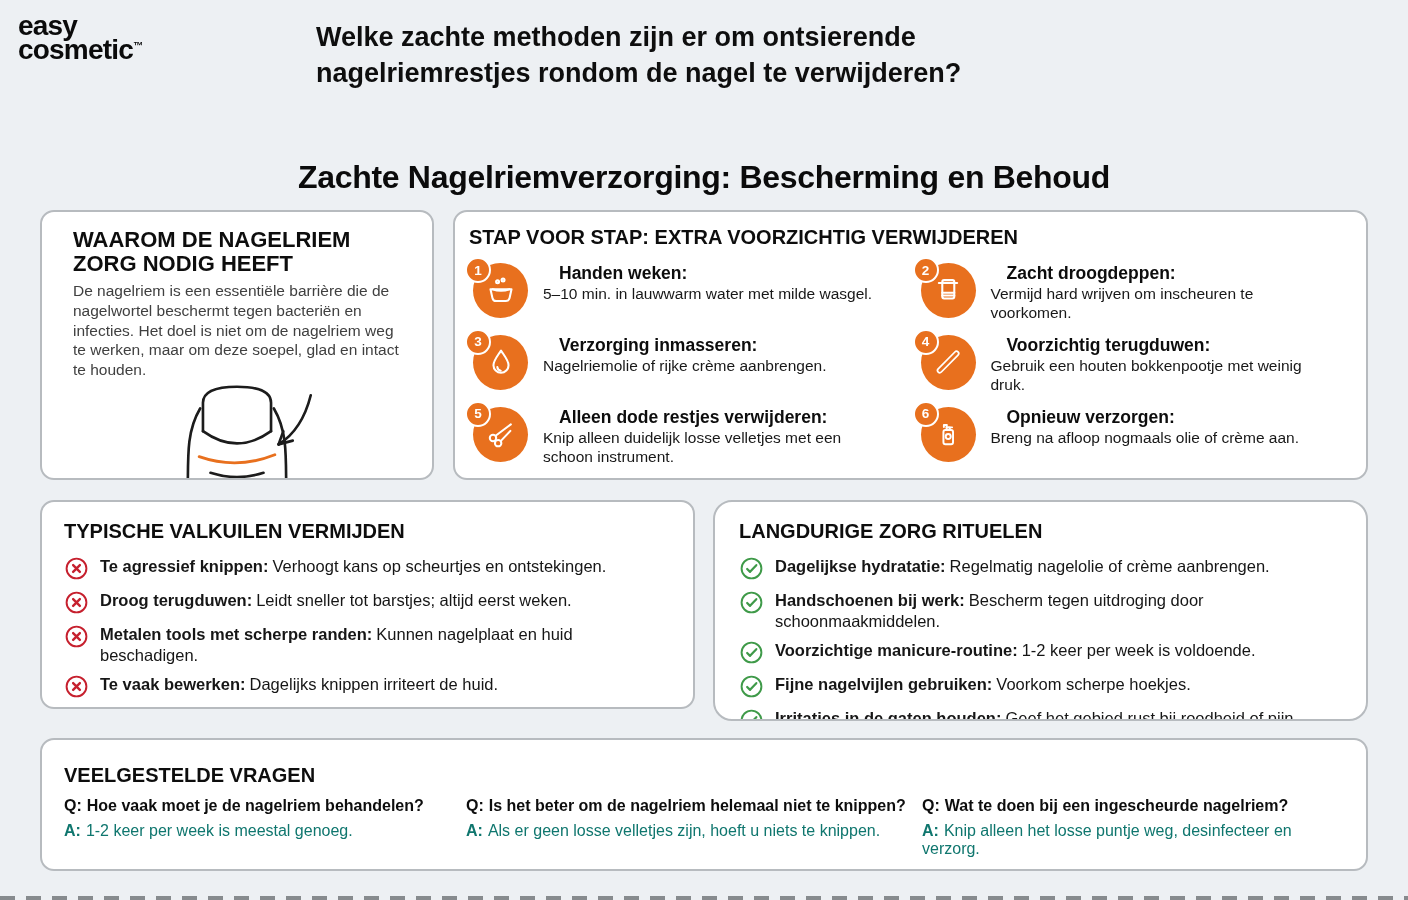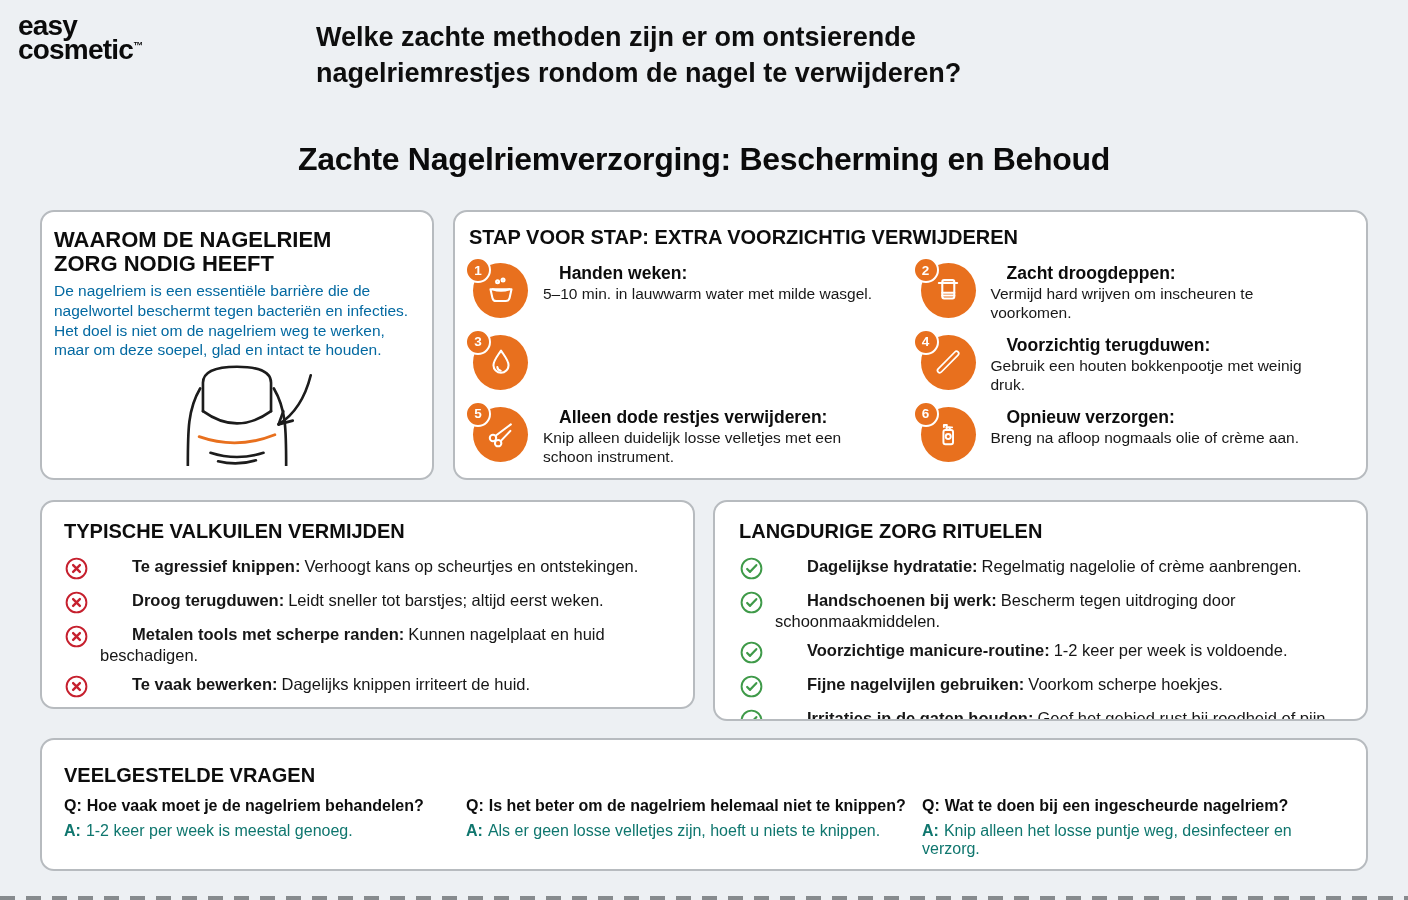--- a/index.html
+++ b/index.html
@@ -14,56 +14,56 @@
     position:absolute; left:18px; top:14px;
     font-weight:800; font-size:28px; line-height:0.84;
     letter-spacing:-0.8px; color:#0B0B0B;
   }
   .logo .tm { font-size:10px; vertical-align:super; font-weight:700; letter-spacing:0; }
   .question {
     position:absolute; left:316px; top:20px;
     font-size:27px; font-weight:700; line-height:1.33; color:#0E0E0E;
   }
   .main-title {
-    position:absolute; left:0; right:0; top:141px; text-align:center;
+    position:absolute; left:0; right:0; top:159px; text-align:center;
     font-size:32px; font-weight:800; color:#0B0B0B; letter-spacing:-0.3px;
   }
   
   .card {
     position:absolute; background:#FFFFFF;
     border:2px solid #B7BBBF; border-radius:14px;
     box-sizing:border-box; overflow:hidden;
   }
   .card-title { margin:0 0 10px; font-size:20px; font-weight:800; color:#0D0D0D; }
-  #why-card      { left:40px;  top:210px; width:394px;  height:270px; padding:16px 12px 0; }
+  #why-card      { left:40px;  top:210px; width:394px;  height:270px; padding:16px 31px 0; }
   #steps-card    { left:453px; top:210px; width:915px;  height:270px; padding:14px 14px 10px; }
   #pitfalls-card { left:40px;  top:500px; width:655px;  height:209px; padding:18px 22px; }
-  #rituals-card  { left:713px; top:500px; width:655px;  height:221px; padding:18px 24px; }
+  #rituals-card  { left:713px; top:500px; width:655px;  height:221px; padding:18px 24px;border-radius:19px; }
   #faq-card      { left:40px;  top:738px; width:1328px; height:133px; padding:24px 22px; }
   
   #why-card .card-title { font-size:22px; line-height:1.1; margin-bottom:5px; }
-  .why-body { margin:0; font-size:15.5px; line-height:1.27; color:#0369a1; }
+  .why-body { margin:0; font-size:15.5px; line-height:1.27; color:#404040; }
   .nail-wrap { display:flex; justify-content:center; margin-top:2px; }
   
   .steps-grid { display:grid; grid-template-columns:1fr 1fr; column-gap:12px; row-gap:9px; margin-top:11px; }
   .step { display:flex; gap:14px; align-items:flex-start; }
   .step-icon { position:relative; width:60px; height:60px; flex:0 0 60px; }
   .step-circle { width:55px; height:55px; border-radius:50%; background:#E8701E;
                  display:flex; align-items:center; justify-content:center; margin:3px 0 0 4px; }
   .step-badge { position:absolute; top:-3px; left:-4px; width:26px; height:26px; border-radius:50%;
                 background:#E8701E; border:2.5px solid #fff; color:#fff; font-size:13.5px; font-weight:800;
                 display:flex; align-items:center; justify-content:center; box-sizing:border-box; }
   .step-title { margin:3px 16px 1px; font-size:17.5px; font-weight:800; color:#0D0D0D; }
   .step-desc  { margin:0; font-size:15.5px; line-height:1.22; color:#181818; max-width:345px; }
   
   .row-list { display:flex; flex-direction:column; gap:9px; margin-top:13px; }
   .row { display:flex; gap:11px; align-items:flex-start; }
   .row svg { flex:0 0 auto; }
   .row p { margin:0; font-size:16.5px; line-height:1.25; color:#161616; }
-  .row .label { font-weight:800; margin-right:4px;margin-left:32px; }
+  .row .label { font-weight:800; margin-right:4px; }
   
   .faq-cols { display:flex; margin-top:10px; }
   .faq-col-1 { flex:0 0 402px; }
   .faq-col-2 { flex:0 0 456px; }
   .faq-col-3 { flex:1 1 auto; }
   .faq-q { margin:0 0 7px; font-size:16px; font-weight:800; color:#0D0D0D; }
   .faq-a { margin:0; font-size:16px; color:#0f766e; }
   .faq-q .prefix, .faq-a .prefix { font-weight:800; margin-right:5px; }
   
   .bottom-strip { position:absolute; bottom:0; left:0; right:0; height:4px;
@@ -153,20 +153,24 @@
       <div class="step">
         <div class="step-icon">
           <div class="step-circle">
             <svg width="32" height="32" viewBox="0 0 28 28" fill="none" stroke="#fff" stroke-width="1.8" stroke-linecap="round" stroke-linejoin="round">
               <path d="M14,4 C10.6,9.2 7.4,12.8 7.4,16.8 a6.6,6.6 0 0 0 13.2,0 C20.6,12.8 17.4,9.2 14,4 Z"></path>
               <path d="M10.8,18.4 a3.6,3.6 0 0 0 3,3.2"></path>
             </svg>
           </div>
           <div class="step-badge">3</div>
         </div>
+        <div>
+          <p class="step-title">Verzorging inmasseren:</p>
+          <p class="step-desc">Nagelriemolie of rijke crème aanbrengen.</p>
+        </div>
       </div>
 
       <div class="step">
         <div class="step-icon">
           <div class="step-circle">
             <svg width="32" height="32" viewBox="0 0 28 28" fill="none">
               <line x1="6.8" y1="21.4" x2="21.4" y2="6.6" stroke="#fff" stroke-width="5.4" stroke-linecap="round"></line>
               <line x1="6.8" y1="21.4" x2="21.4" y2="6.6" stroke="#E8701E" stroke-width="2.4" stroke-linecap="round"></line>
             </svg>
           </div>

